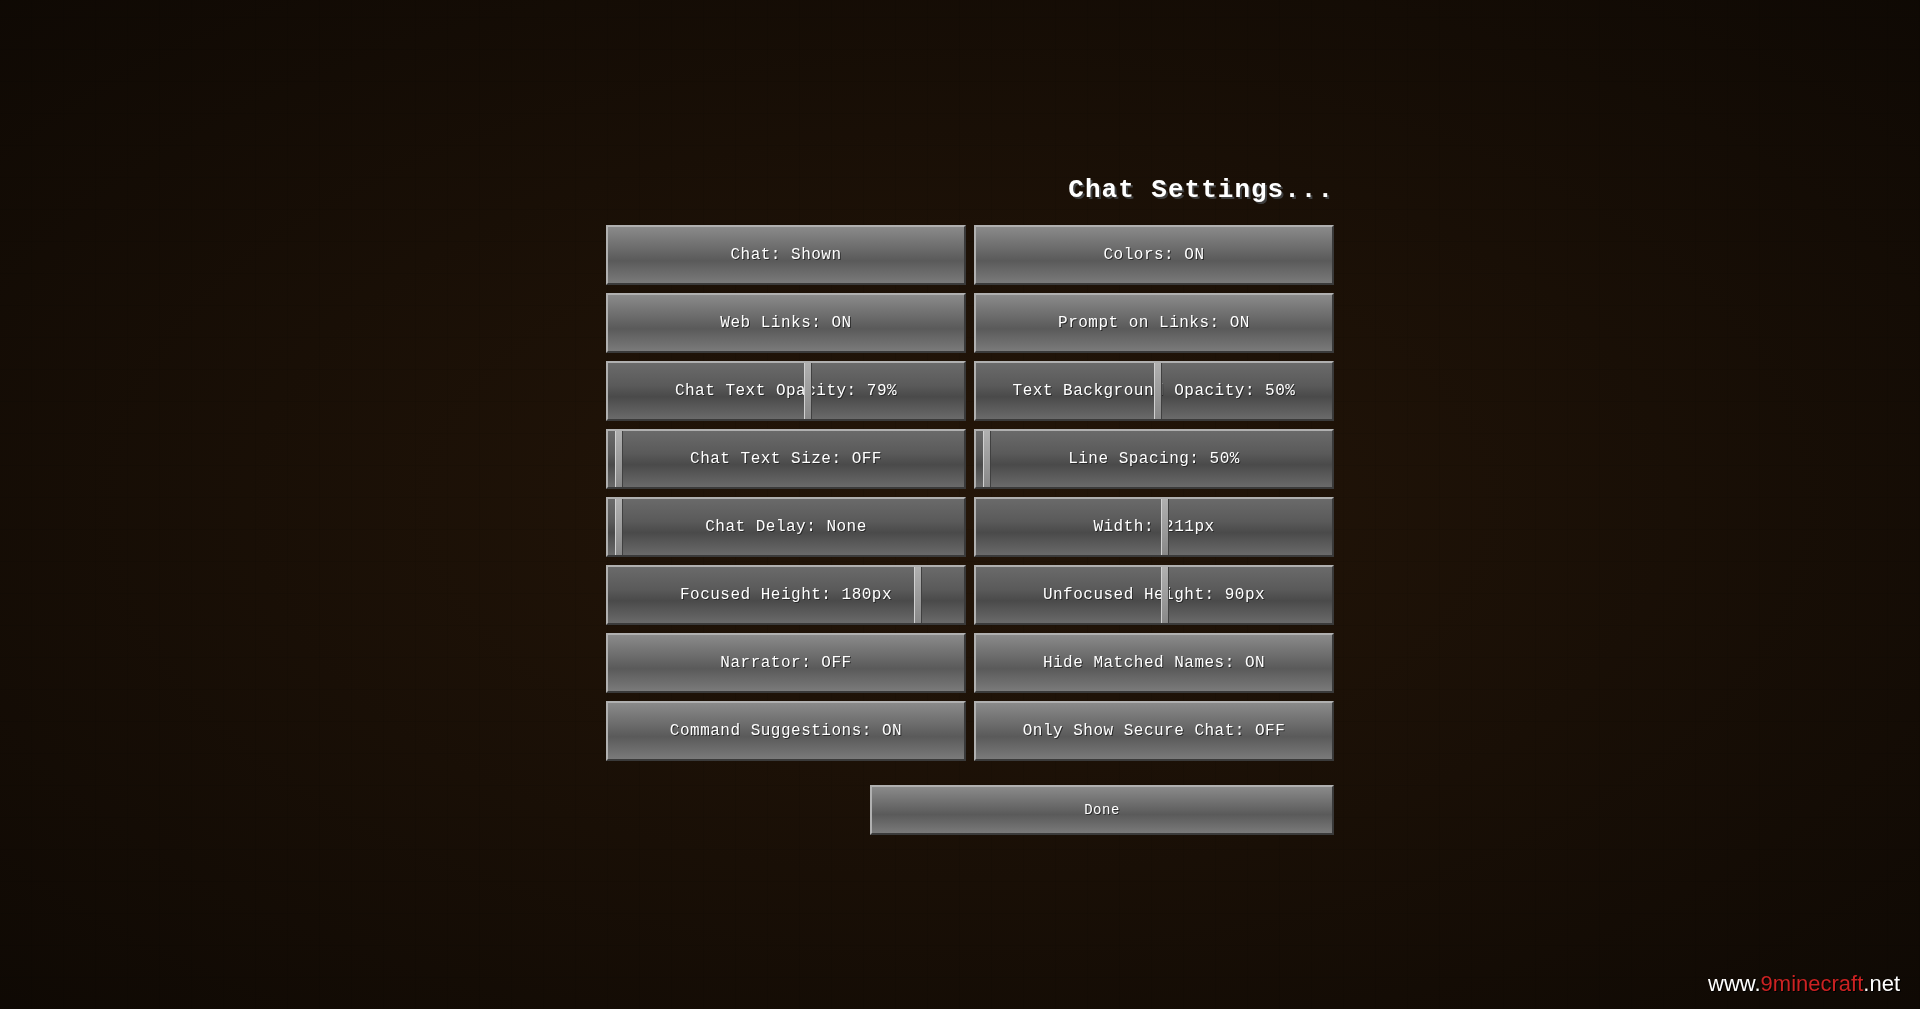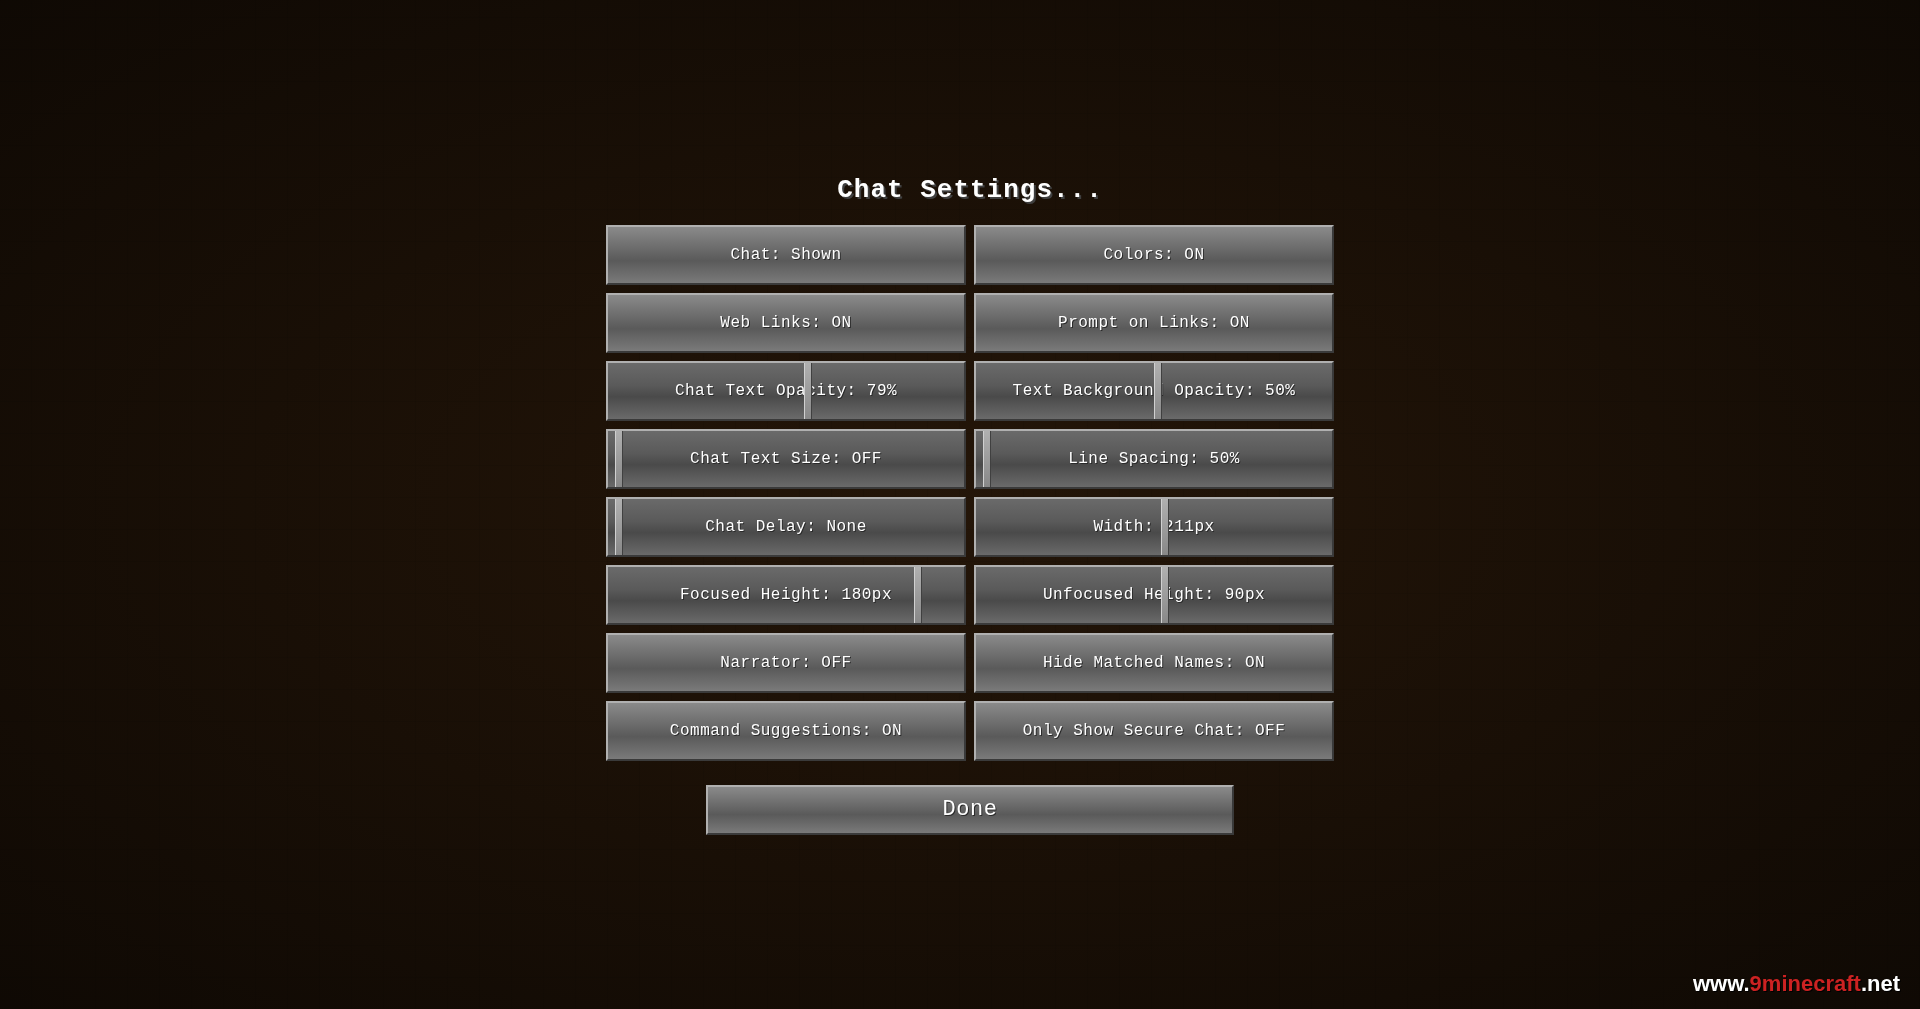--- a/index.html
+++ b/index.html
@@ -41,21 +41,21 @@
       position: absolute;
       inset: 0;
       background: 
         radial-gradient(ellipse at center, rgba(60,35,10,0.3) 0%, rgba(10,6,2,0.7) 100%);
       pointer-events: none;
     }
 
     .settings-container {
       display: flex;
       flex-direction: column;
-      align-items: center;
+      align-items: flex-end;
       gap: 0;
       position: relative;
       z-index: 1;
       padding-left: 20px;
     }
 
     .title {
       color: #ffffff;
       font-size: 26px;
       font-weight: bold;
@@ -104,44 +104,44 @@
       border-left: 1px solid #d0d0d0;
       border-right: 1px solid #404040;
       top: 0;
     }
 
     .done-row {
       margin-top: 8px;
     }
 
     .done-btn {
-      width: 528px;
+      width: 464px;
       height: 50px;
       background: linear-gradient(to bottom, #8a8a8a 0%, #6a6a6a 40%, #5a5a5a 60%, #7a7a7a 100%);
       border: none;
       border-top: 2px solid #b0b0b0;
       border-left: 2px solid #b0b0b0;
       border-right: 2px solid #3a3a3a;
       border-bottom: 2px solid #3a3a3a;
       color: #ffffff;
-      font-size: 22px;
+      font-size: 14px;
       font-family: 'Courier New', monospace;
       cursor: pointer;
       text-shadow: 1px 1px 0px #2a2a2a;
       letter-spacing: 0.5px;
     }
 
     .watermark {
       position: absolute;
       bottom: 12px;
       right: 20px;
       color: #cc2222;
       font-size: 22px;
       font-family: Arial, sans-serif;
-      font-weight: bold;
+      font-weight: normal;
       text-shadow: 1px 1px 0px #000;
       z-index: 10;
     }
 
     .watermark span {
       color: #ffffff;
     }
   </style>
 </head>
 <body>

